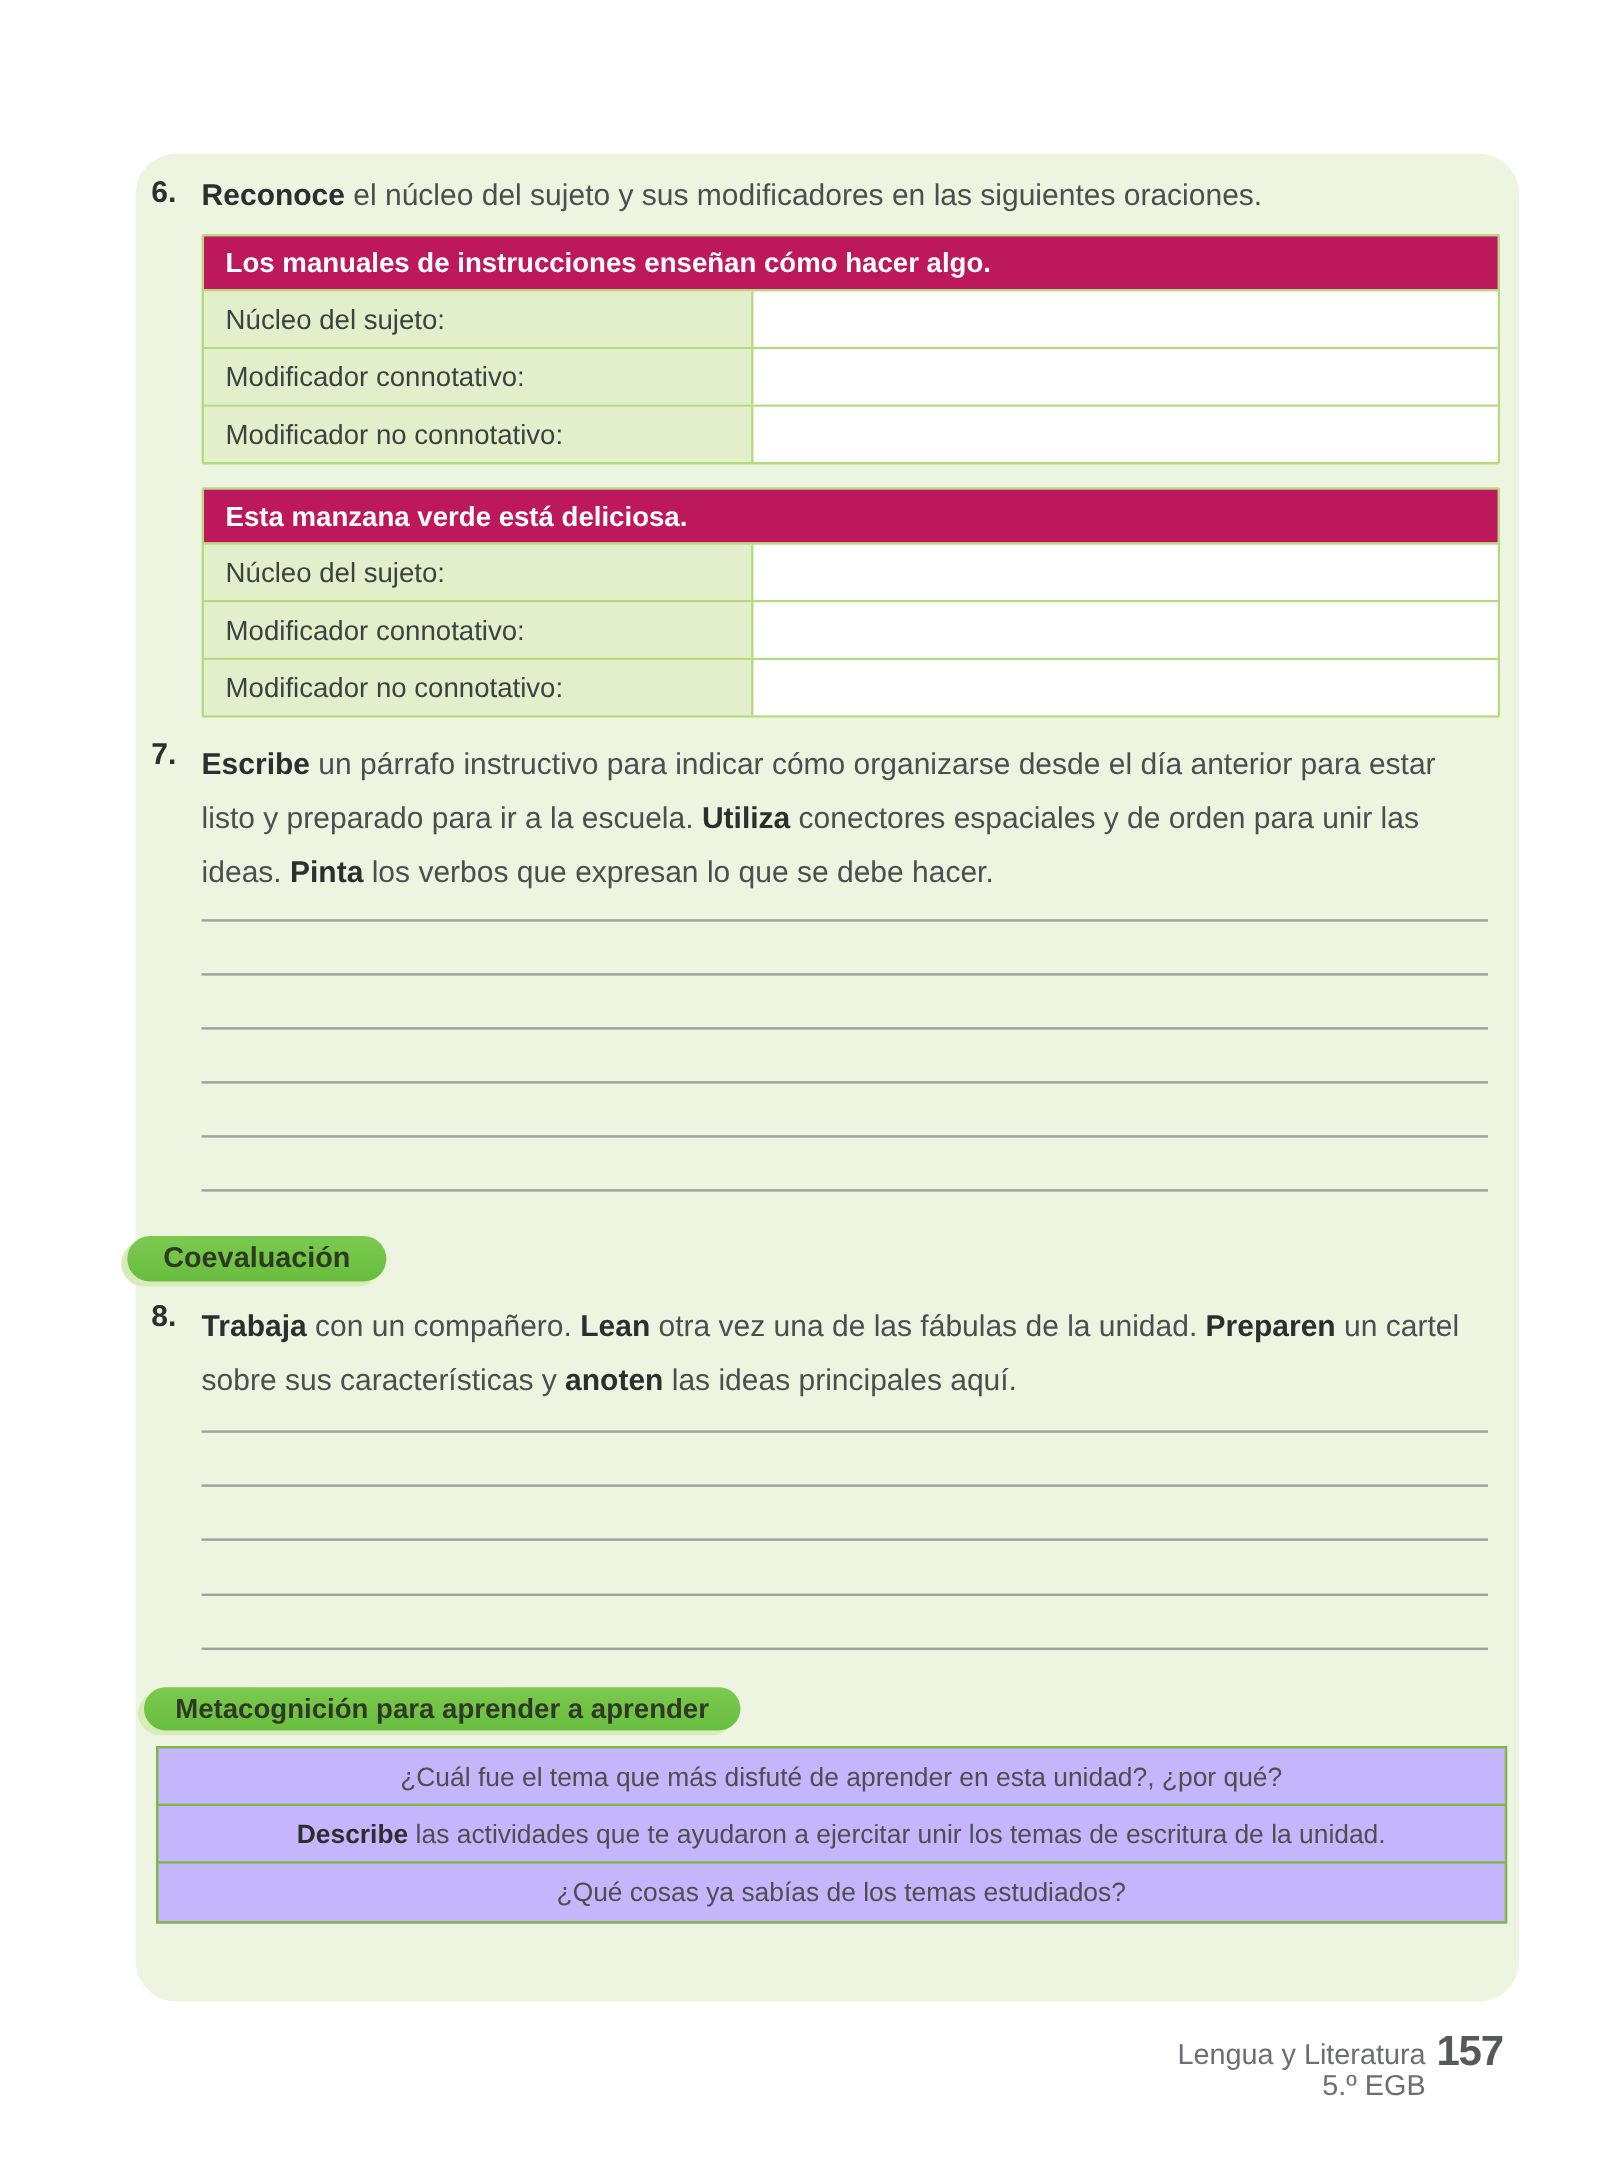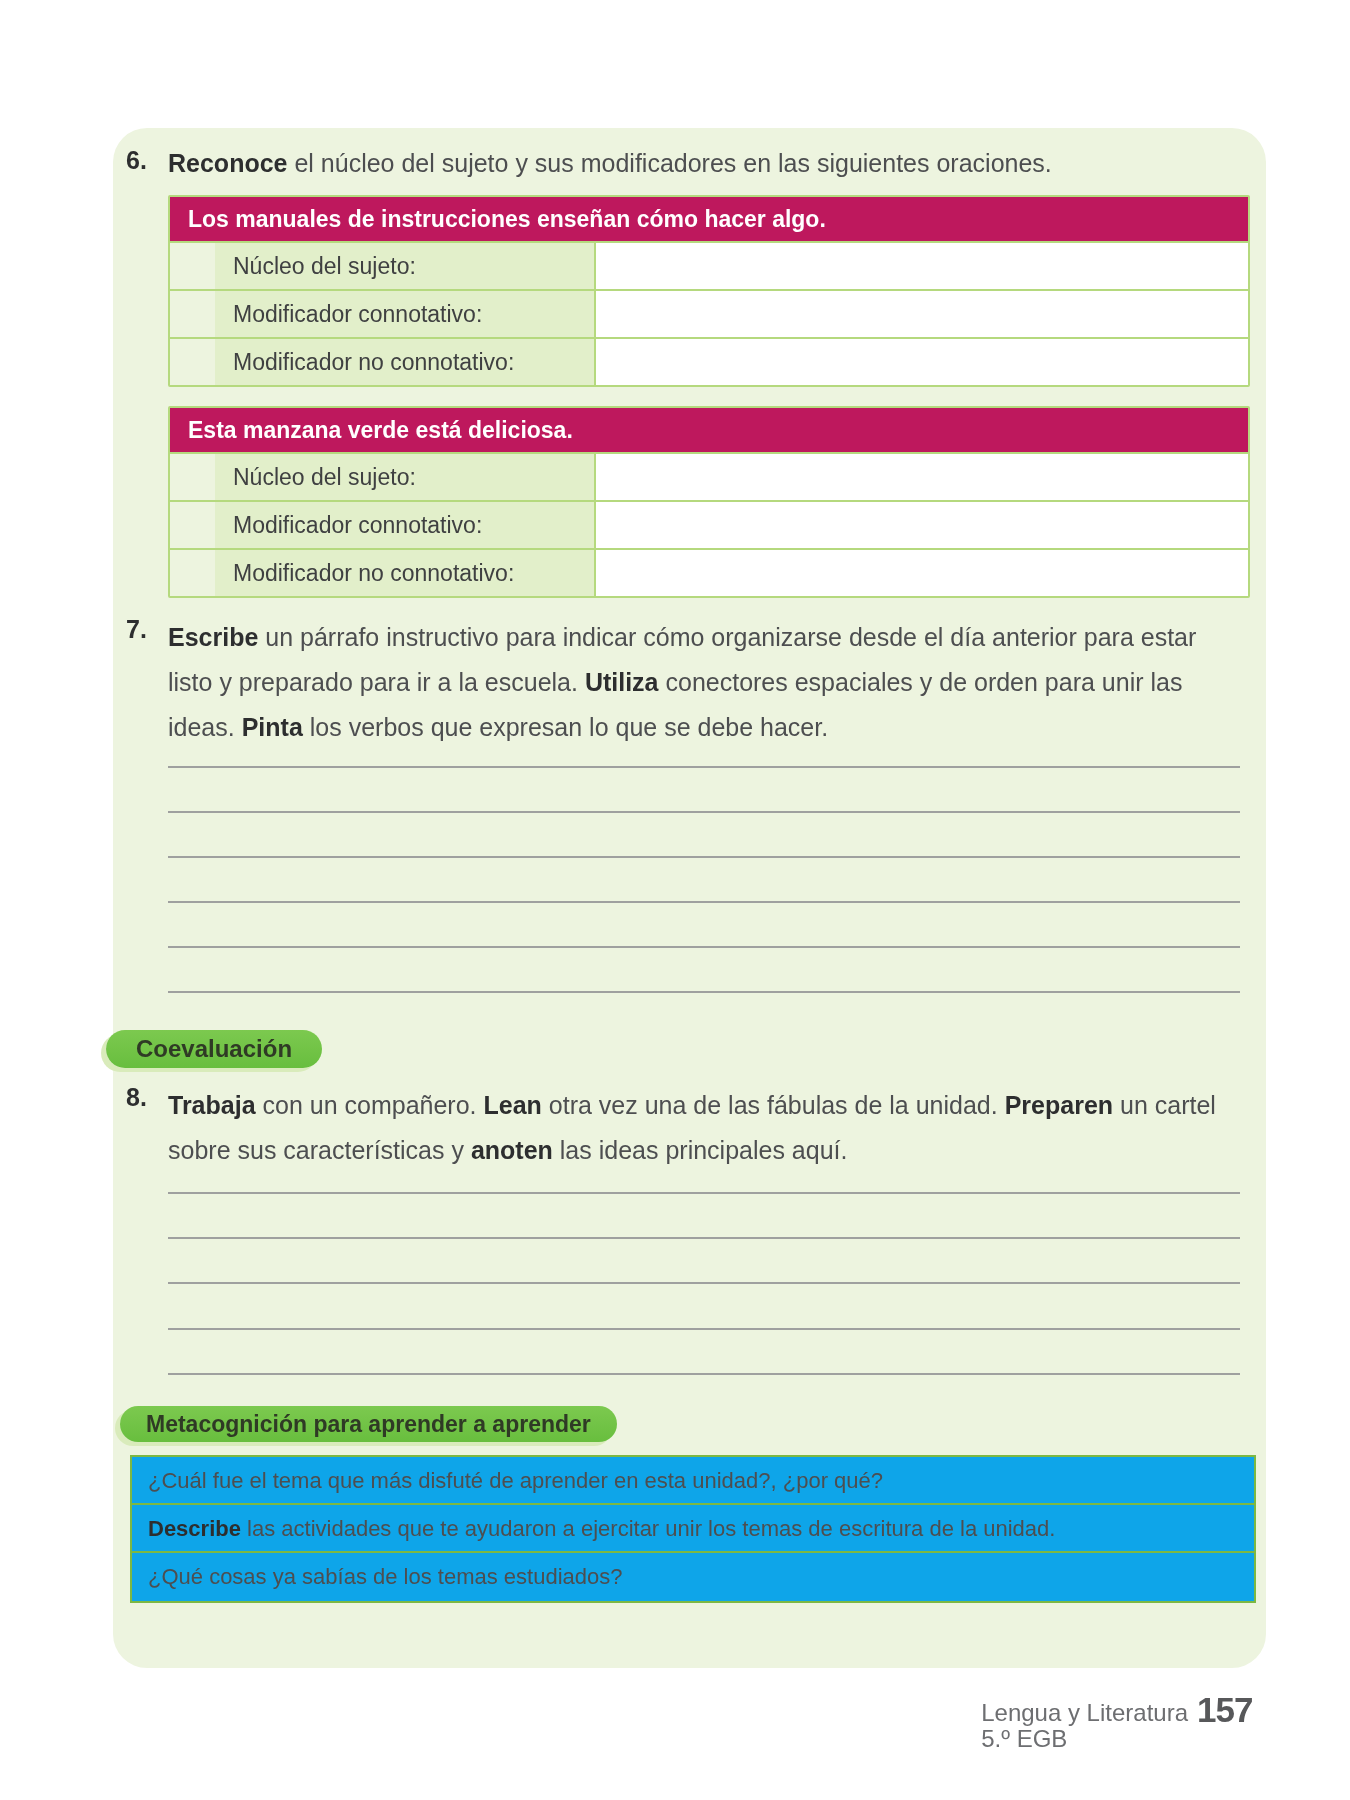--- a/index.html
+++ b/index.html
@@ -32,24 +32,23 @@
     position:absolute;left:55px;width:1078px;border:2px solid #b5d97e;border-radius:2px;
     border-collapse:separate;border-spacing:0;
   }
   .t1{top:67px;} .t2{top:278px;}
   .sent-header{
     height:44px;background:#be185d;color:#ffffff;font-size:23px;font-weight:bold;
     display:flex;align-items:center;padding:0 0 0 18px;
   }
   .sent-row{display:flex;height:46px;border-top:2px solid #b5d97e;}
   .sent-label{
-    width:381px;background:#e2efca;display:flex;align-items:center;
+    width:458px;background:#e2efca;display:flex;align-items:center;
     padding-left:18px;font-size:23px;color:#3f4041;box-sizing:border-box;
     border-right:2px solid #b5d97e;
-    margin-left:45px;
   }
   .sent-answer{flex:1;background:#ffffff;}
 
   
   .wline{position:absolute;left:55px;width:1072px;height:2px;background:#9fa09f;}
 
   
   .pill{
     position:absolute;height:38px;line-height:38px;border-radius:20px;
     background:linear-gradient(180deg,#7cc94f 0%,#68be3e 100%);
@@ -59,31 +58,31 @@
   .pill-coev{left:-7px;top:902px;font-size:24px;padding:0 30px;}
   .pill-meta{left:7px;top:1278px;font-size:23px;padding:0 26px;height:36px;line-height:36px;}
 
   .responde{
     position:absolute;left:547px;top:1280px;font-size:26px;color:#4d4e50;
   }
 
   
   .q-table{
     position:absolute;left:17px;top:1327px;width:1122px;
-    border:2px solid #7cb843;background:#0ea5e9;
+    border:2px solid #7cb843;background:#c4b5fd;text-align:center;
   }
   .q-row{
     height:48px;line-height:48px;padding-left:16px;font-size:22px;color:#4d4e50;
     border-bottom:2px solid #7cb843;box-sizing:border-box;
   }
   .q-row:last-child{border-bottom:none;}
 
   
   .footer-text{
-    position:absolute;top:1700px;right:162px;text-align:left;
+    position:absolute;top:1700px;right:162px;text-align:right;
     font-size:24px;line-height:26px;color:#6d6e71;
   }
   .page-number{
     position:absolute;left:1197px;top:1690px;font-size:35px;font-weight:bold;color:#57585a;
     letter-spacing:-1px;
   }
 </style>
 </head>
 <body>
 

